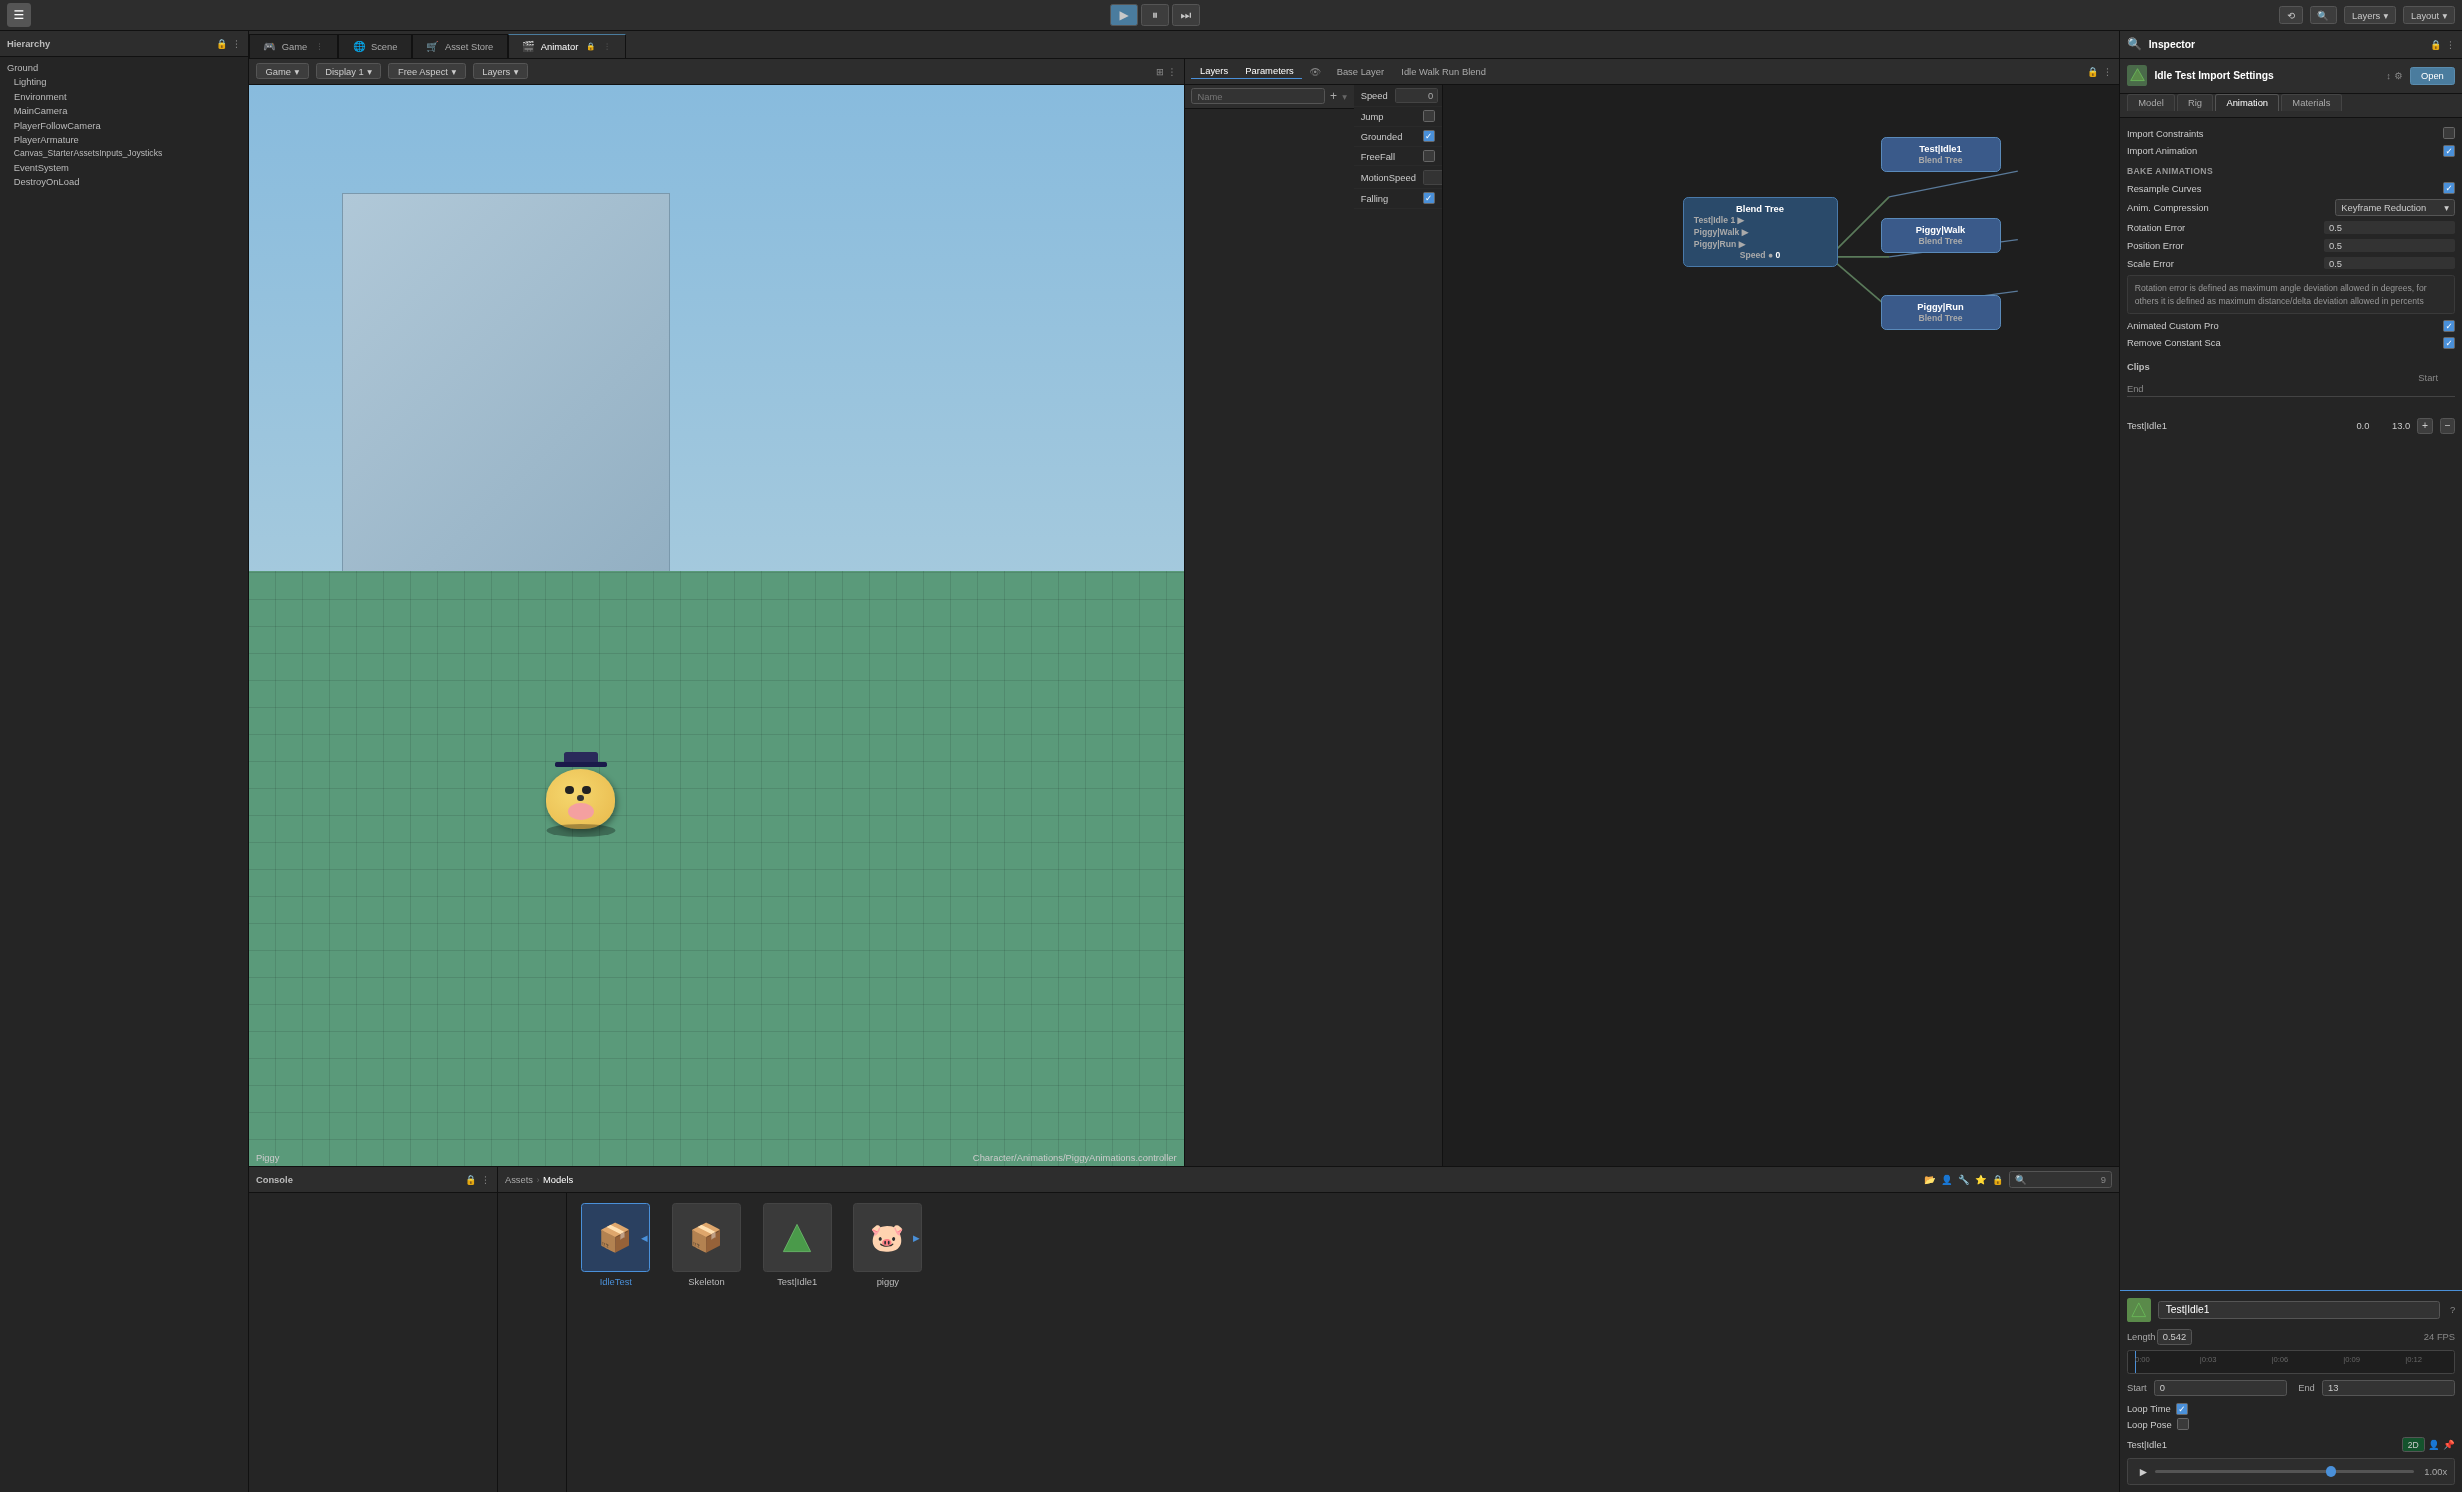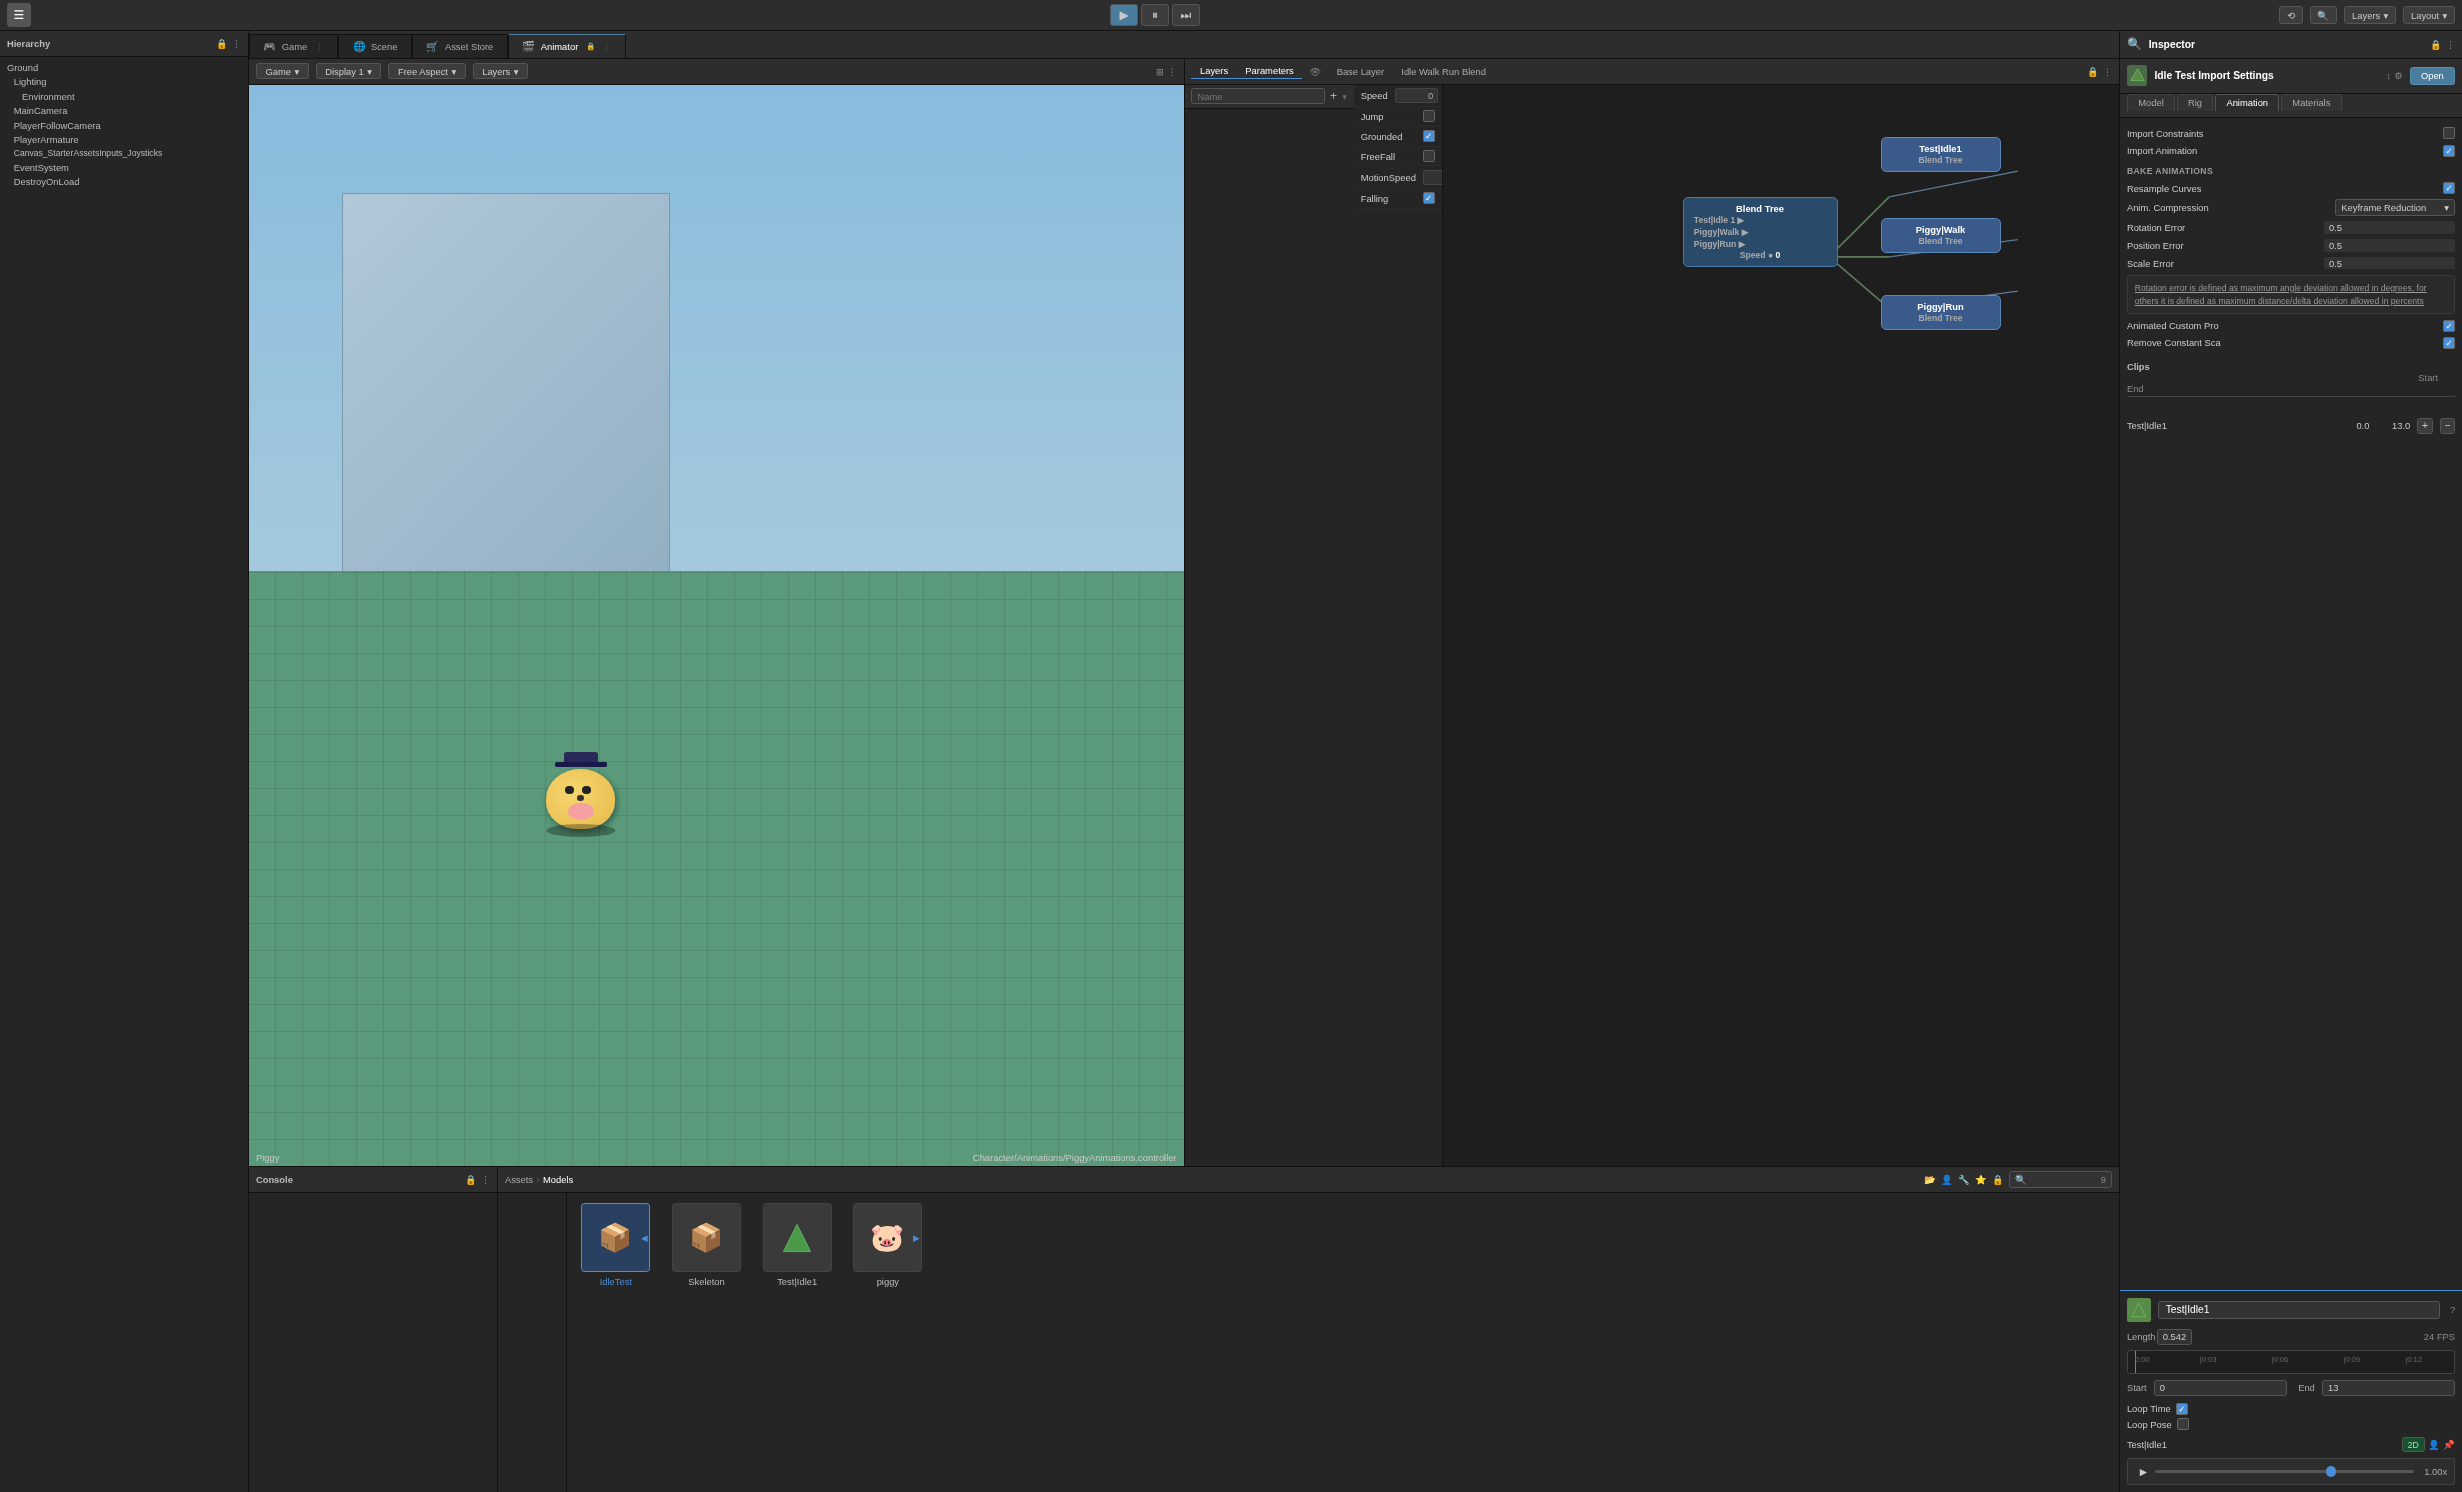--- a/index.html
+++ b/index.html
@@ -511,21 +511,20 @@
     }
     .insp-info {
       background: #2a2a2a;
       border: 0.9px solid #3a3a3a;
       border-radius: 2.6px;
       padding: 5.2px 6.9px;
       color: #999;
       font-size: 8.6px;
       line-height: 1.5;
       margin: 3.4px 0;
-      text-decoration: underline;
     }
     .insp-open-btn {
       background: #4a7c9e;
       border: 0.9px solid #5a8cae;
       border-radius: 2.6px;
       padding: 2.6px 10.3px;
       color: #fff;
       cursor: pointer;
       font-size: 9.4px;
       margin-left: auto;
@@ -758,21 +757,21 @@
     <div class="panel-header">
       <span class="panel-title">Hierarchy</span>
       <div style="display:flex;gap:3.4px">
         <span style="color:#888;cursor:pointer">🔒</span>
         <span style="color:#888;cursor:pointer">⋮</span>
       </div>
     </div>
     <div class="hierarchy-list">
       <div class="hierarchy-item" style="padding-left:6.9px">Ground</div>
       <div class="hierarchy-item" style="padding-left:13.7px">Lighting</div>
-      <div class="hierarchy-item" style="padding-left:22px">Environment</div>
+      <div class="hierarchy-item" style="padding-left:14px">Environment</div>
       <div class="hierarchy-item" style="padding-left:13.7px">MainCamera</div>
       <div class="hierarchy-item" style="padding-left:13.7px">PlayerFollowCamera</div>
       <div class="hierarchy-item" style="padding-left:13.7px">PlayerArmature</div>
       <div class="hierarchy-item" style="padding-left:13.7px;font-size:8.6px">Canvas_StarterAssetsInputs_Joysticks</div>
       <div class="hierarchy-item" style="padding-left:13.7px">EventSystem</div>
       <div class="hierarchy-item" style="padding-left:13.7px">DestroyOnLoad</div>
     </div>
   </div>
 
   <div class="center-area">

